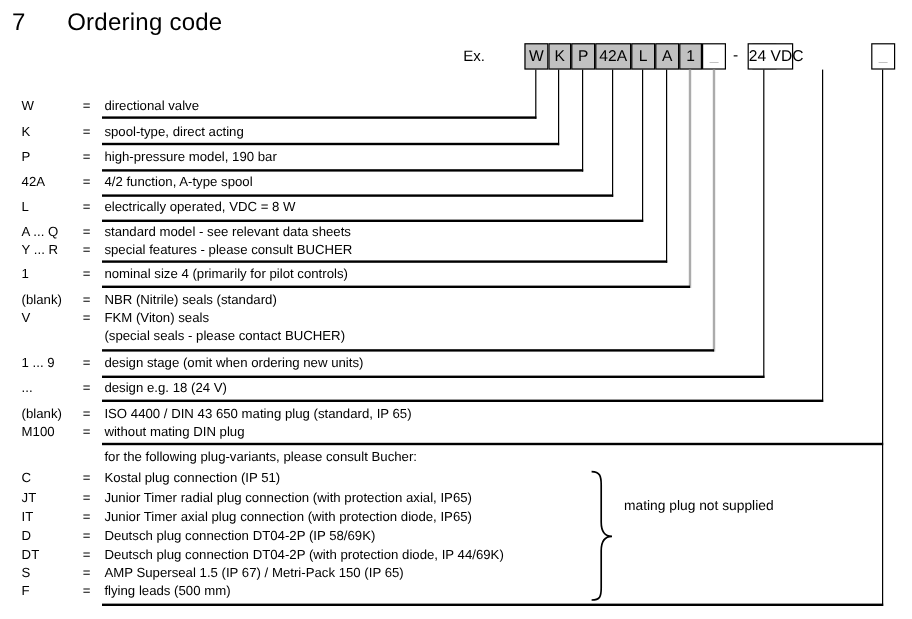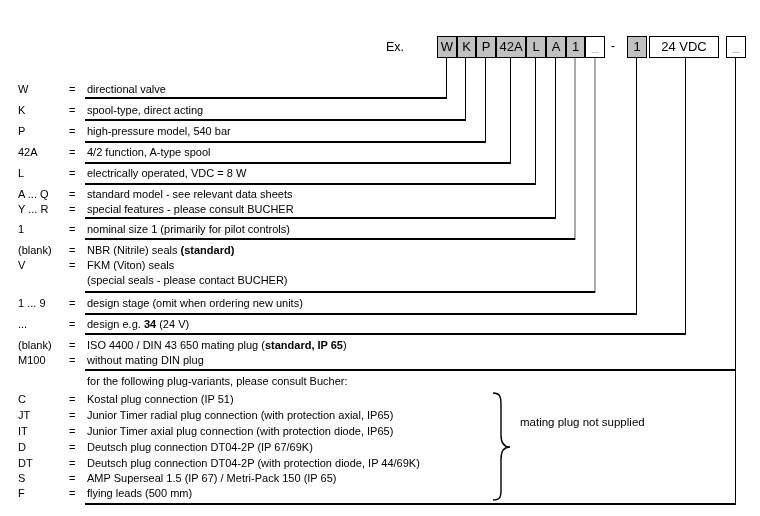--- a/index.html
+++ b/index.html
@@ -28,44 +28,47 @@
     position:absolute;top:36px;height:22px;text-align:center;
     font-size:13px;line-height:20px;
   }
   .vline{position:absolute;top:58px;width:1px;background:#000;}
   .vline.gray{background:var(--line-gray);width:2px;}
   .underline{position:absolute;left:85px;height:1.5px;background:#000;}
   .row{position:absolute;left:0;width:760px;font-size:11px;line-height:13px;white-space:nowrap;}
   .row .code{position:absolute;left:18px;}
   .row .eq{position:absolute;left:69px;}
   .row .desc{position:absolute;left:87px;}
-  .row .desc b{font-weight:bold;}
+  .row .desc b{font-weight:normal;}
   .brace-svg{position:absolute;left:491px;top:390px;}
   .brace-note{position:absolute;left:520px;top:416px;font-size:11.5px;white-space:nowrap;}
 </style>
 </head>
 <body>
 
 <div class="page">
 
+  <div class="title">
+    <span class="num">7</span><span>Ordering code</span>
+  </div>
 
   <div class="ex-label">Ex.</div>
 
   <div id="boxes">
       <div class="code-box gray" style="left: 437px; width: 20px;">W</div>
       <div class="code-box gray" style="left: 457px; width: 19px;">K</div>
       <div class="code-box gray" style="left: 476px; width: 20px;">P</div>
       <div class="code-box gray" style="left: 496px; width: 30px;">42A</div>
       <div class="code-box gray" style="left: 526px; width: 20px;">L</div>
       <div class="code-box gray" style="left: 546px; width: 20px;">A</div>
       <div class="code-box gray" style="left: 566px; width: 19px;">1</div>
       <div class="code-box blank" style="left: 585px; width: 20px;">_</div>
       <div class="code-sep" style="left: 606px; width: 14px;">-</div>
       <div class="code-box gray" style="left: 627px; width: 20px;">1</div>
-      <div class="code-box white" style="left: 649px; width: 70px;">24 VDC</div>
+      <div class="code-box white" style="left: 623px; width: 38px;">24 VDC</div>
       <div class="code-box blank" style="left: 726px; width: 20px;">_</div>
     </div>
   <div id="connectors">
       <div class="vline" style="left: 446px; height: 40.5px;"></div>
       <div class="vline" style="left: 465px; height: 62.5px;"></div>
       <div class="vline" style="left: 485px; height: 84.5px;"></div>
       <div class="vline" style="left: 510px; height: 105.5px;"></div>
       <div class="vline" style="left: 535px; height: 126.5px;"></div>
       <div class="vline" style="left: 555px; height: 160.5px;"></div>
       <div class="vline gray" style="left: 574px; height: 181.5px;"></div>
@@ -83,21 +86,21 @@
       <div class="underline" style="top: 97px; width: 362px;"></div>
       <div class="row" style="top: 104px;">
         <span class="code">K</span>
         <span class="eq">=</span>
         <span class="desc"><span>spool-type, direct acting</span></span>
       </div>
       <div class="underline" style="top: 119px; width: 381px;"></div>
       <div class="row" style="top: 125px;">
         <span class="code">P</span>
         <span class="eq">=</span>
-        <span class="desc"><span>high-pressure model, 540 bar</span></span>
+        <span class="desc"><span>high-pressure model, 190 bar</span></span>
       </div>
       <div class="underline" style="top: 141px; width: 401px;"></div>
       <div class="row" style="top: 146px;">
         <span class="code">42A</span>
         <span class="eq">=</span>
         <span class="desc"><span>4/2 function, A-type spool</span></span>
       </div>
       <div class="underline" style="top: 162px; width: 426px;"></div>
       <div class="row" style="top: 167px;">
         <span class="code">L</span>
@@ -112,21 +115,21 @@
       </div>
       <div class="row" style="top: 203px;">
         <span class="code">Y ... R</span>
         <span class="eq">=</span>
         <span class="desc"><span>special features - please consult BUCHER</span></span>
       </div>
       <div class="underline" style="top: 217px; width: 471px;"></div>
       <div class="row" style="top: 223px;">
         <span class="code">1</span>
         <span class="eq">=</span>
-        <span class="desc"><span>nominal size 1 (primarily for pilot controls)</span></span>
+        <span class="desc"><span>nominal size 4 (primarily for pilot controls)</span></span>
       </div>
       <div class="underline" style="top: 238px; width: 490px;"></div>
       <div class="row" style="top: 244px;">
         <span class="code">(blank)</span>
         <span class="eq">=</span>
         <span class="desc"><span>NBR (Nitrile) seals  </span><b>(standard)</b></span>
       </div>
       <div class="row" style="top: 259px;">
         <span class="code">V</span>
         <span class="eq">=</span>
@@ -138,21 +141,21 @@
       <div class="underline" style="top: 291px; width: 510px;"></div>
       <div class="row" style="top: 297px;">
         <span class="code">1 ... 9</span>
         <span class="eq">=</span>
         <span class="desc"><span>design stage (omit when ordering new units)</span></span>
       </div>
       <div class="underline" style="top: 313px; width: 552px;"></div>
       <div class="row" style="top: 318px;">
         <span class="code">...</span>
         <span class="eq">=</span>
-        <span class="desc"><span>design e.g. </span><b>34</b><span> (24 V)</span></span>
+        <span class="desc"><span>design e.g. </span><b>18</b><span> (24 V)</span></span>
       </div>
       <div class="underline" style="top: 333px; width: 601px;"></div>
       <div class="row" style="top: 339px;">
         <span class="code">(blank)</span>
         <span class="eq">=</span>
         <span class="desc"><span>ISO 4400 / DIN 43 650 mating plug (</span><b>standard, IP 65</b><span>)</span></span>
       </div>
       <div class="row" style="top: 354px;">
         <span class="code">M100</span>
         <span class="eq">=</span>
@@ -173,21 +176,21 @@
         <span class="desc"><span>Junior Timer radial plug connection (with protection axial, IP65)</span></span>
       </div>
       <div class="row" style="top: 425px;">
         <span class="code">IT</span>
         <span class="eq">=</span>
         <span class="desc"><span>Junior Timer axial plug connection (with protection diode, IP65)</span></span>
       </div>
       <div class="row" style="top: 441px;">
         <span class="code">D</span>
         <span class="eq">=</span>
-        <span class="desc"><span>Deutsch plug connection DT04-2P (IP 67/69K)</span></span>
+        <span class="desc"><span>Deutsch plug connection DT04-2P (IP 58/69K)</span></span>
       </div>
       <div class="row" style="top: 457px;">
         <span class="code">DT</span>
         <span class="eq">=</span>
         <span class="desc"><span>Deutsch plug connection DT04-2P (with protection diode, IP 44/69K)</span></span>
       </div>
       <div class="row" style="top: 472px;">
         <span class="code">S</span>
         <span class="eq">=</span>
         <span class="desc"><span>AMP Superseal 1.5 (IP 67) / Metri-Pack 150 (IP 65)</span></span>

